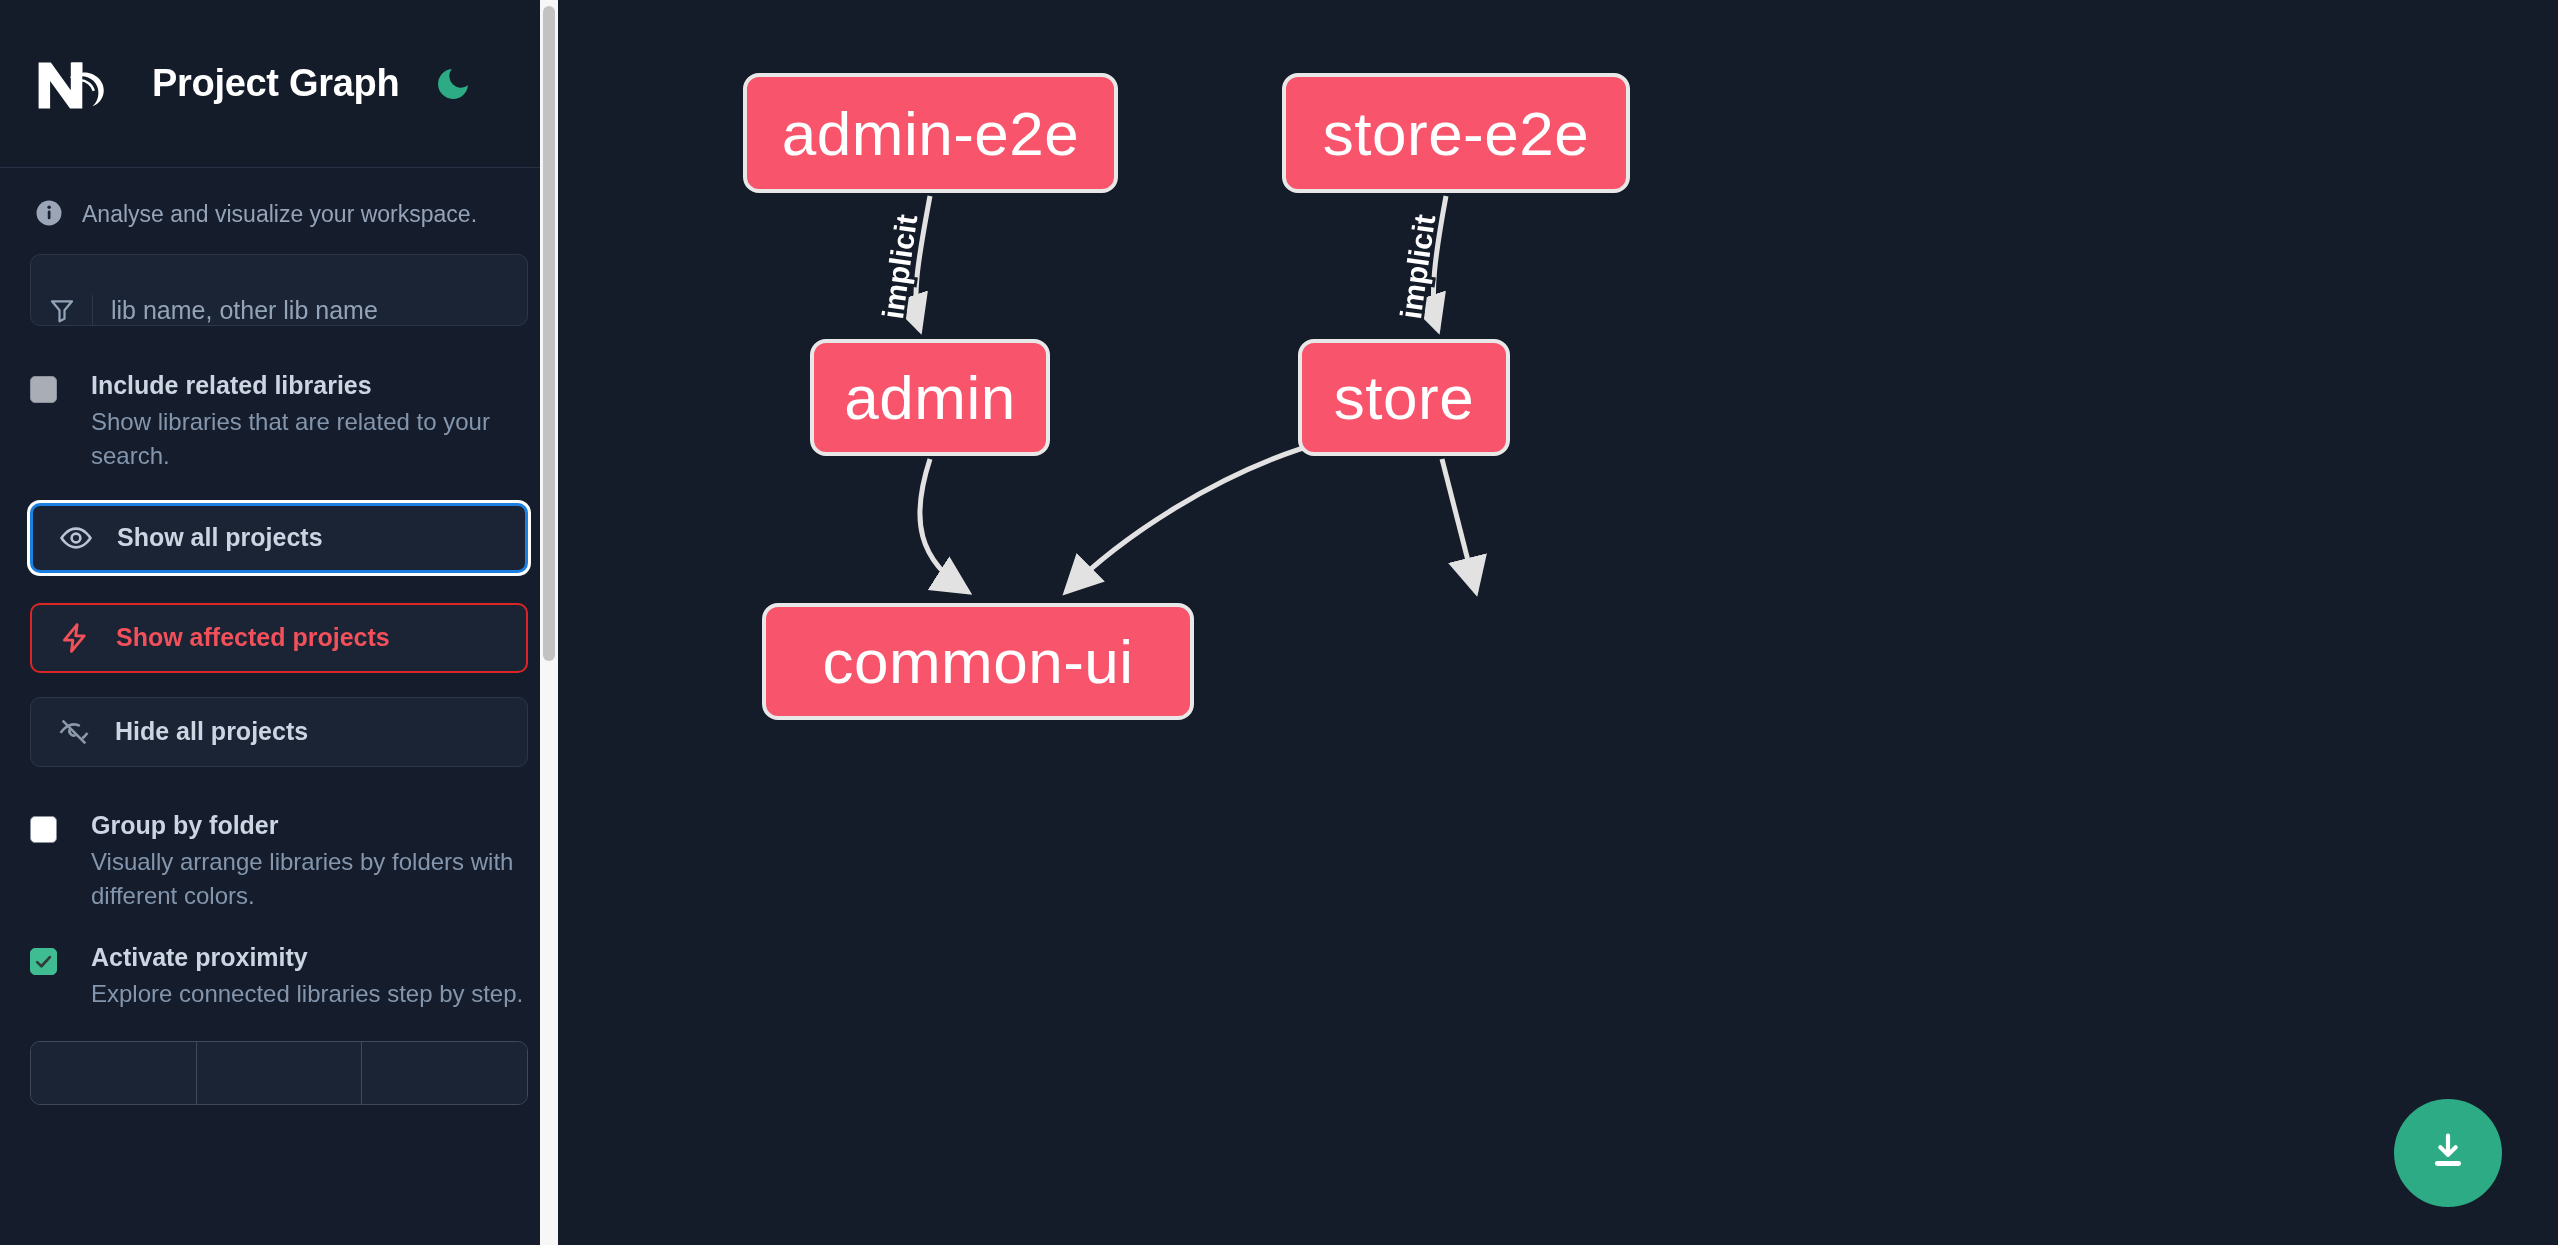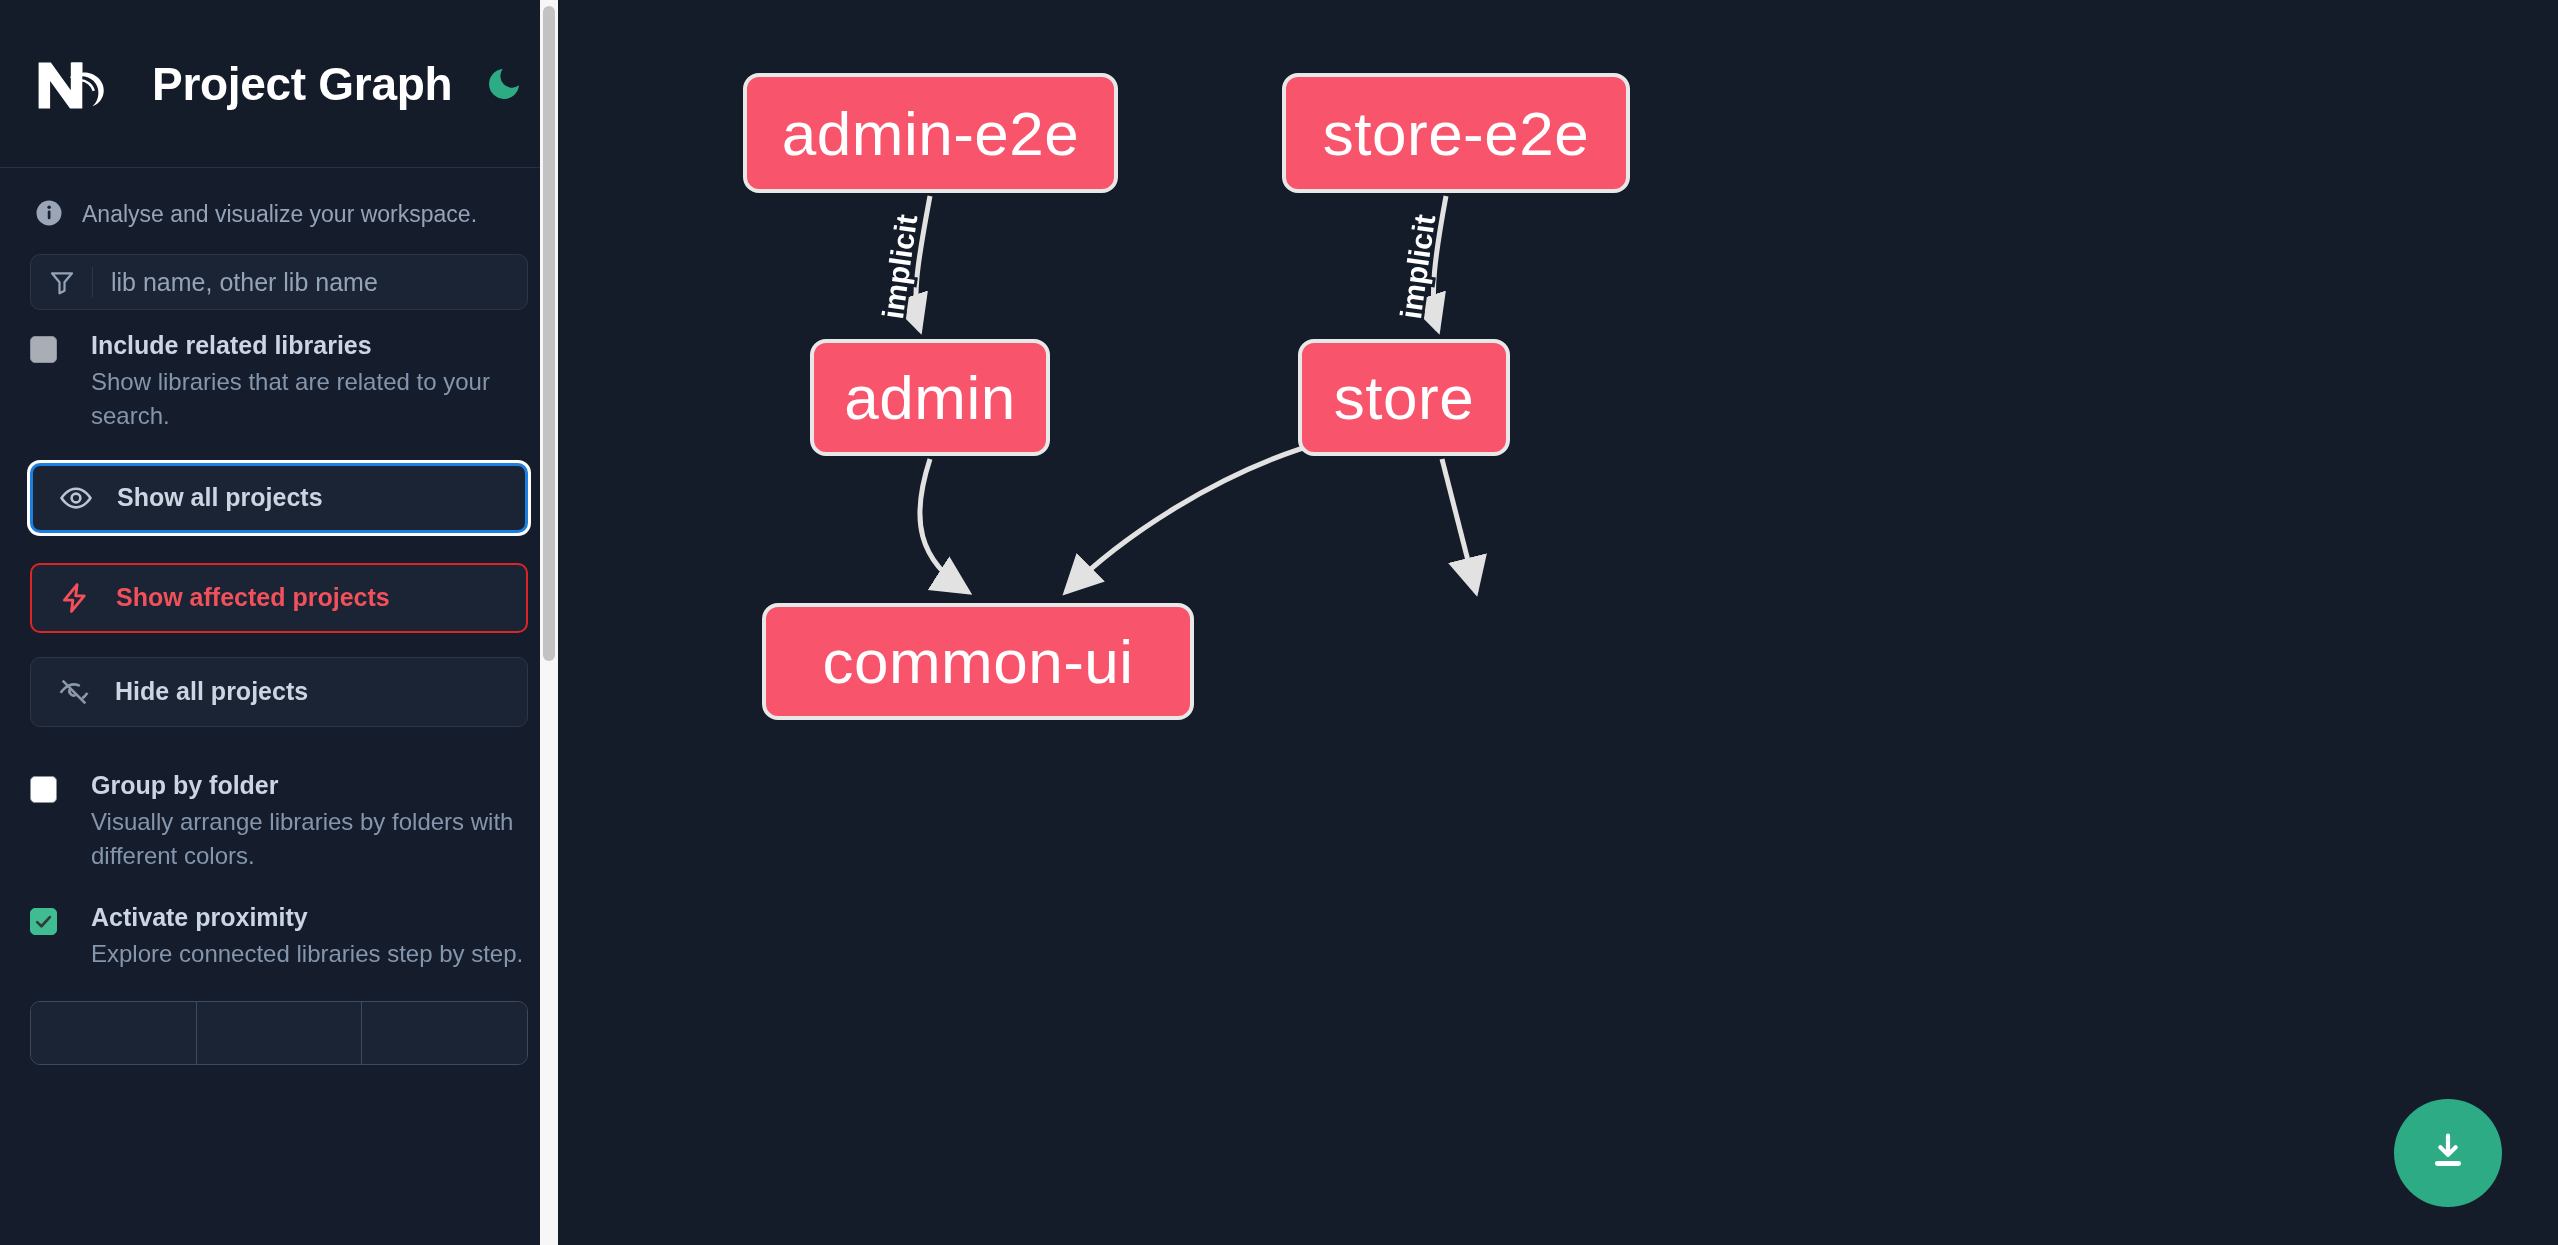--- a/index.html
+++ b/index.html
@@ -25,21 +25,21 @@
   .sb-header {
     height: 168px;
     display: flex; align-items: center;
     padding: 0 34px;
     border-bottom: 1px solid #273044;
     background: #141b29;
   }
   .nx-logo { width: 92px; height: 62px; flex: 0 0 92px; }
   .app-title {
     color: #ffffff;
-    font-size: 46px;
+    font-size: 38px;
     font-weight: 700;
     letter-spacing: -0.3px;
     margin-left: 26px;
     white-space: nowrap;
   }
   .moon-btn {
     margin-left: 32px;
     width: 44px; height: 44px;
     display: flex; align-items: center; justify-content: center;
     cursor: pointer;
@@ -52,28 +52,28 @@
   .sb-info-text {
     color: #95a3b8;
     font-size: 23px;
     line-height: 1.3;
     white-space: nowrap;
   }
 
   .sb-body { padding: 0 30px; }
 
   .filter-row {
-    display: flex; align-items: center;
-    height: 56px;
+    display: flex; align-items: flex-end;
+    height: 72px;
     background: #1b2434;
     border: 1px solid #2c3banew;
     border: 1px solid #2b3749;
     border-radius: 10px;
     overflow: hidden;
-    margin-bottom: 21px;
+    margin-bottom: 45px;
   }
   .filter-icon-box {
     width: 62px;
     display: flex; align-items: center; justify-content: center;
     border-right: 1px solid #2b3749;
   }
   .filter-input {
     flex: 1;
     border: 0; outline: none; background: transparent;
     color: #cbd5e1;

